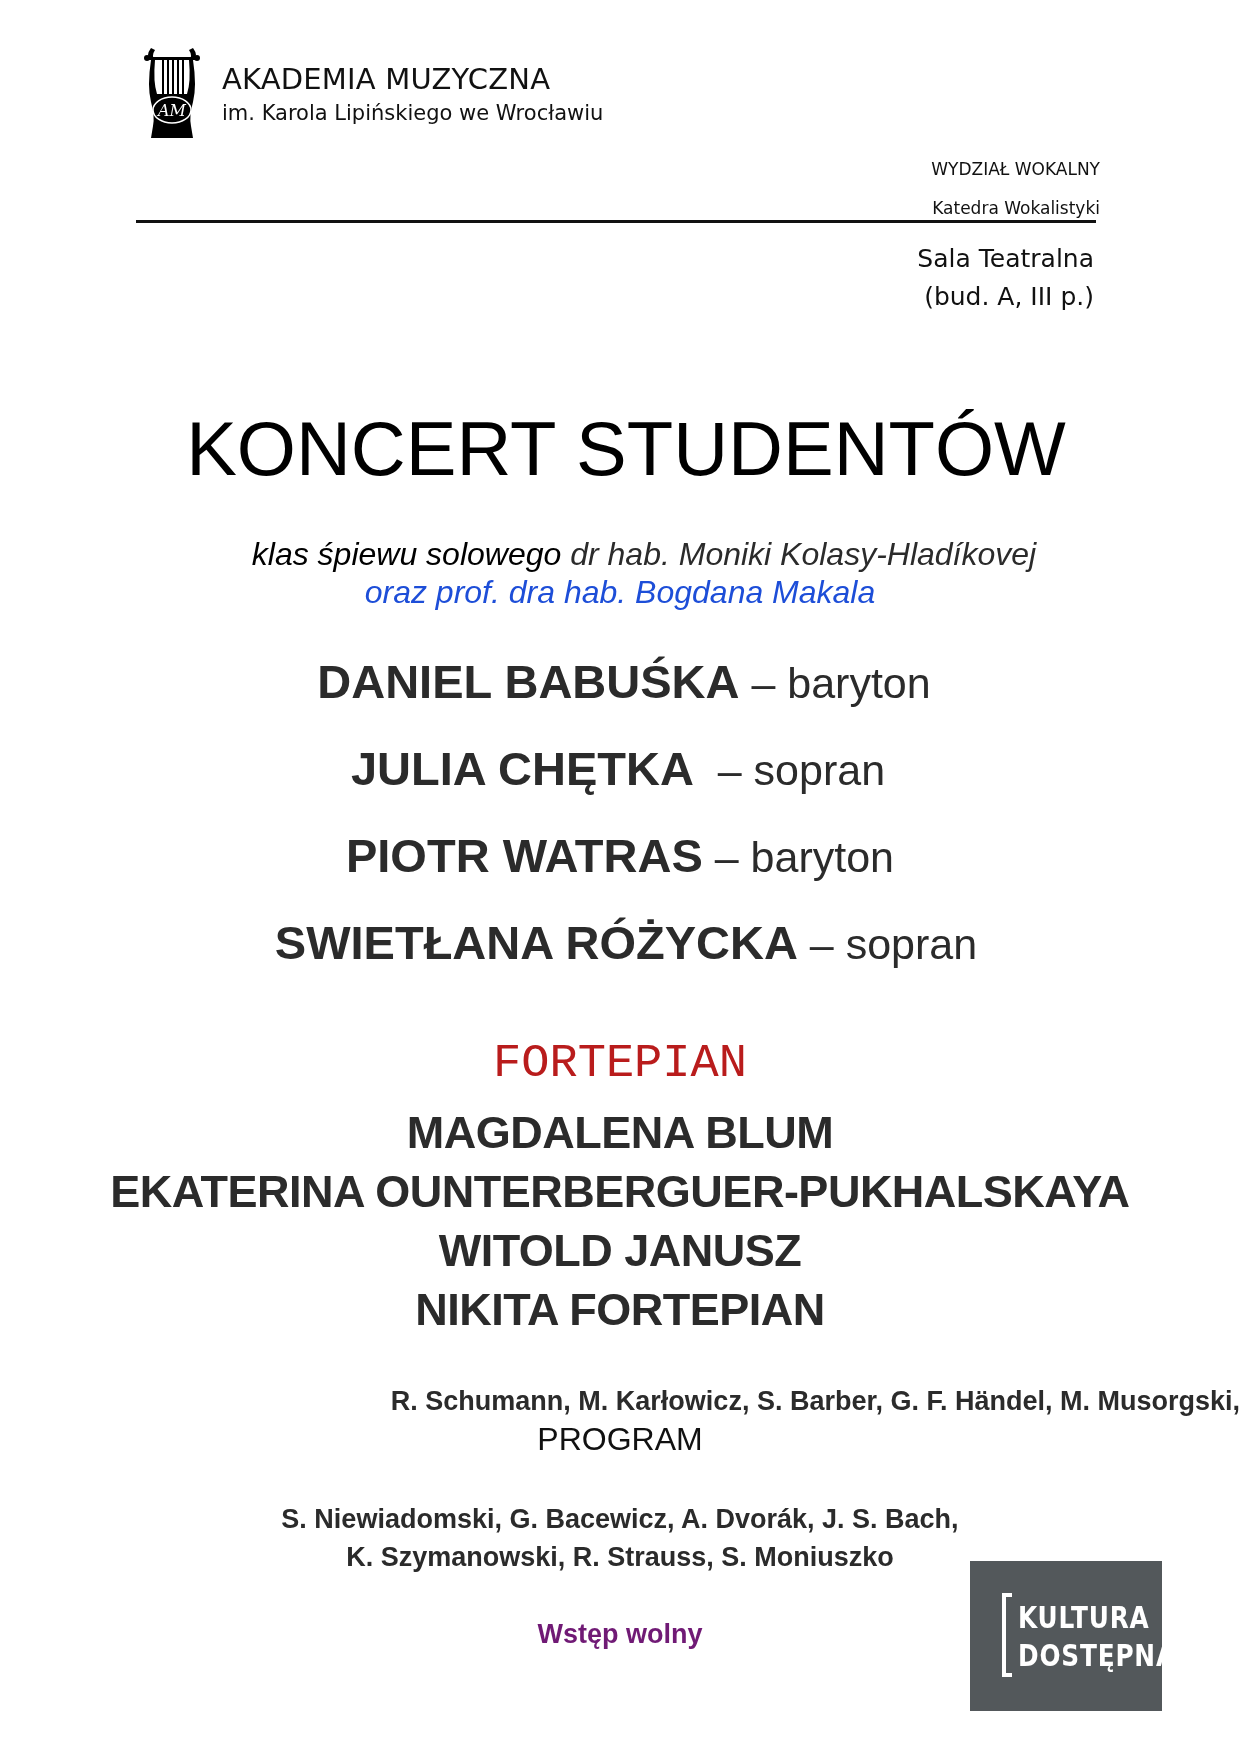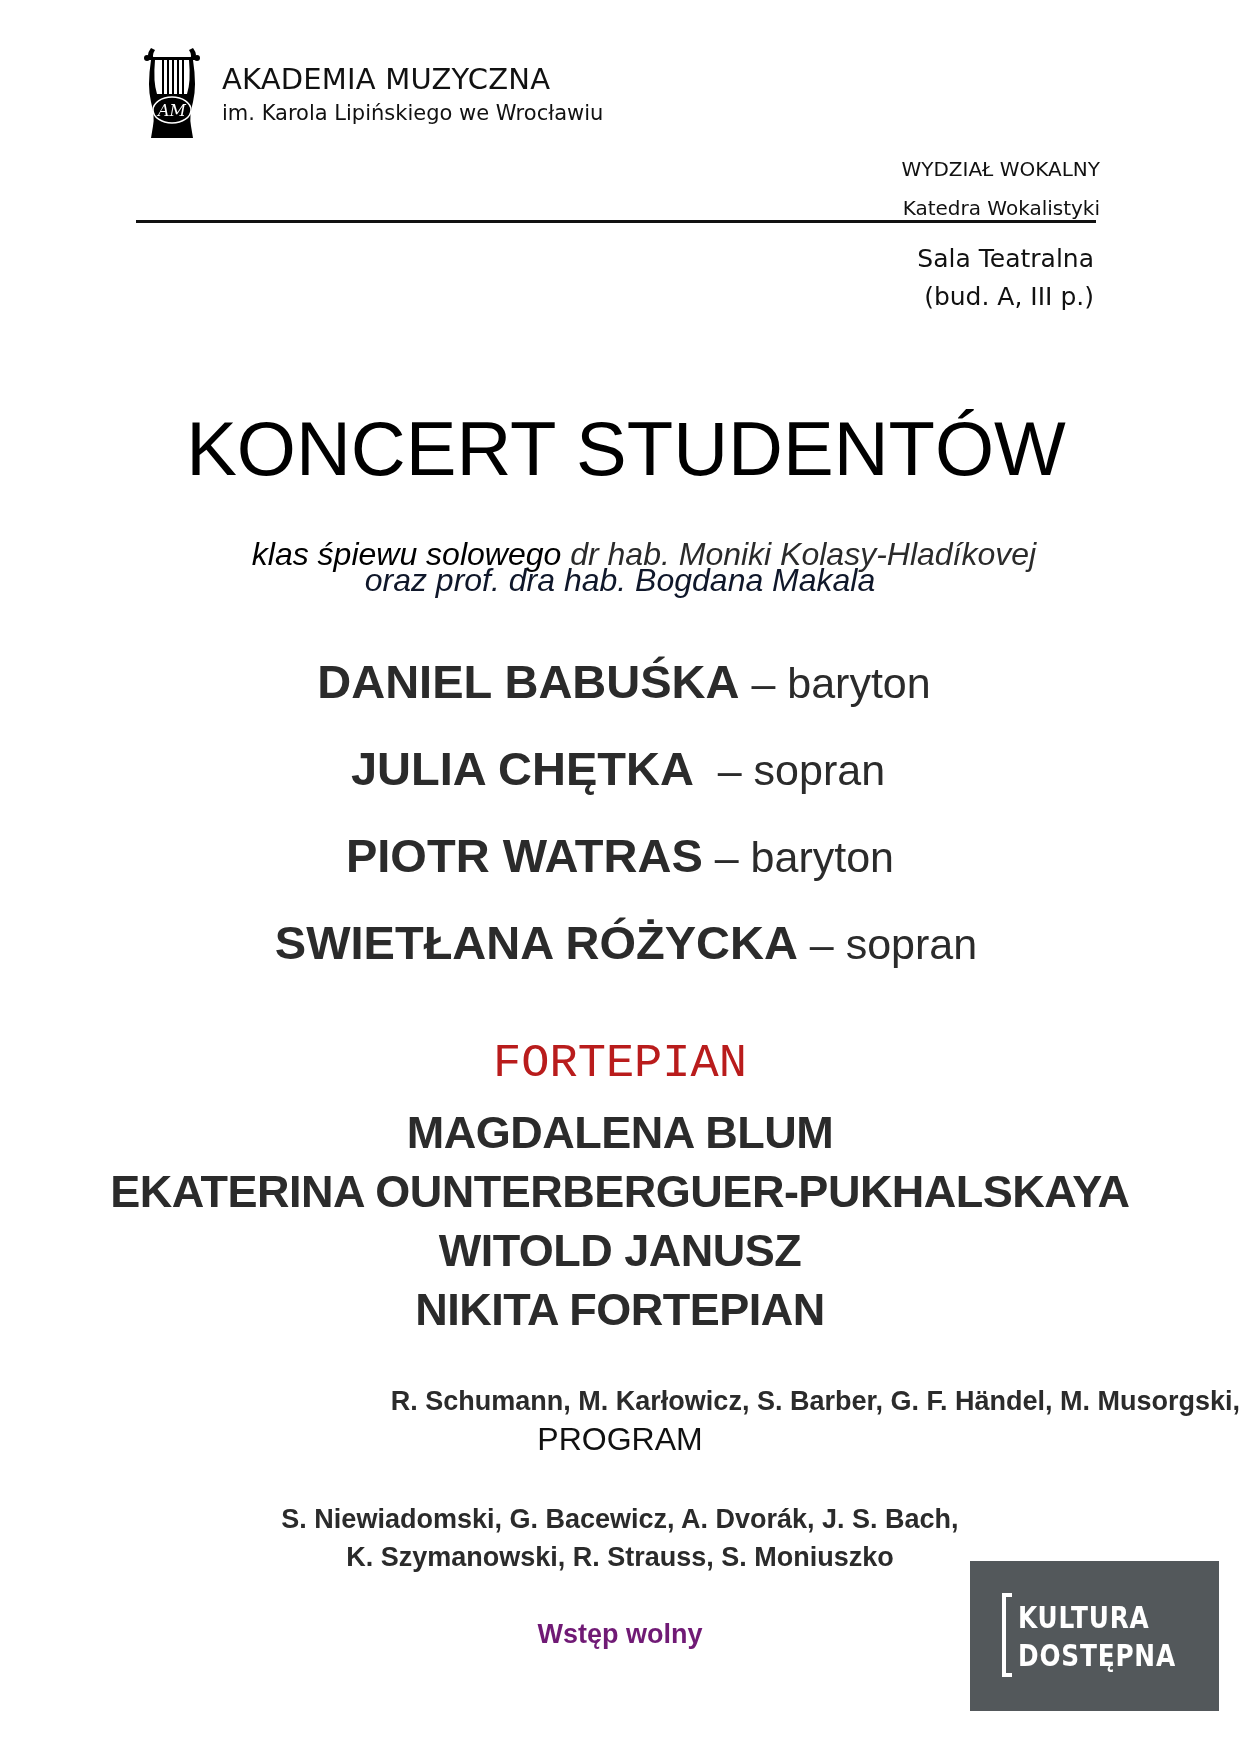--- a/index.html
+++ b/index.html
@@ -2,37 +2,37 @@
 <html><head>
 <meta charset="utf-8">
 <style>
   html, body { margin:0; padding:0; background:#ffffff; }
   body { width:1240px; height:1754px; position:relative; overflow:hidden; font-family:"Liberation Sans", sans-serif; }
   .abs { position:absolute; white-space:nowrap; }
   .center { position:absolute; left:0; width:1240px; text-align:center; white-space:nowrap; }
   #logo { left:143px; top:46px; width:58px; height:93px; }
   #acad-name { left:222px; top:62px; font-size:29px; color:#111; font-family:"DejaVu Sans", sans-serif; letter-spacing:0.2px; }
   #acad-sub { left:222px; top:101px; font-size:21px; color:#111; font-family:"DejaVu Sans", sans-serif; }
-  #dept { right:140px; top:150px; font-size:20px; color:#111; text-align:right; font-family:"DejaVu Sans", sans-serif; line-height:39px; }
+  #dept { right:140px; top:150px; font-size:17px; color:#111; text-align:right; font-family:"DejaVu Sans", sans-serif; line-height:39px; }
   #rule { left:136px; top:220px; width:960px; height:3px; background:#111; }
   #datebox { left:148px; top:240px; font-size:25px; color:#111; line-height:38px; font-family:"DejaVu Sans", sans-serif; }
   #venuebox { right:146px; top:240px; font-size:25px; color:#111; line-height:38px; text-align:right; font-family:"DejaVu Sans", sans-serif; }
   #title { top:405px; font-size:76px; color:#000; left:6px; }
   #subtitle1 { top:536px; font-size:32px; font-style:italic; color:#2b2b2b; left:0;padding-left:24px; }
   #subtitle1 .lead { color:#000; }
-  #subtitle2 { top:562px; font-size:32px; font-style:italic; color:#0f172a; left:0; }
+  #subtitle2 { top:574px; font-size:32px; font-style:italic; color:#1d4ed8; left:0; }
   .performer { font-size:47px; color:#2b2b2b; }
   .performer .name { font-weight:bold; }
   .performer .voice { font-weight:normal; font-size:43px; }
   #fortepian { top:1037px; font-size:47px; color:#b91c1c;font-family:Liberation Mono, monospace; }
   .pianist { font-size:45px; font-weight:bold; color:#2b2b2b; letter-spacing:-0.5px; }
   #program-h { top:1421px; font-size:32px; color:#111; }
   .prog-line { font-size:27px; font-weight:bold; color:#2b2b2b; }
   #entry { top:1619px; font-size:27px; font-weight:bold; color:#701a75; }
-  #kd-badge { left:970px; top:1561px; width:249px; height:150px; background:#53585b; }
+  #kd-badge { left:970px; top:1561px; width:192px; height:150px; background:#53585b; }
   #kd-bracket { position:absolute; left:32px; top:32px; width:10px; height:84px; border:4px solid #fff; border-right:none; box-sizing:border-box; }
   #kd-l1, #kd-l2 { position:absolute; left:48px; color:#fff; font-weight:bold; font-size:31px; letter-spacing:1px; transform:scaleX(0.8); transform-origin:left center; font-family:"DejaVu Sans", sans-serif; }
   #kd-l1 { top:38px; }
   #kd-l2 { top:76px; }
 </style>
 </head>
 <body>
 
 <div class="abs" id="logo">
   <svg width="58" height="93" viewBox="0 0 58 93">

